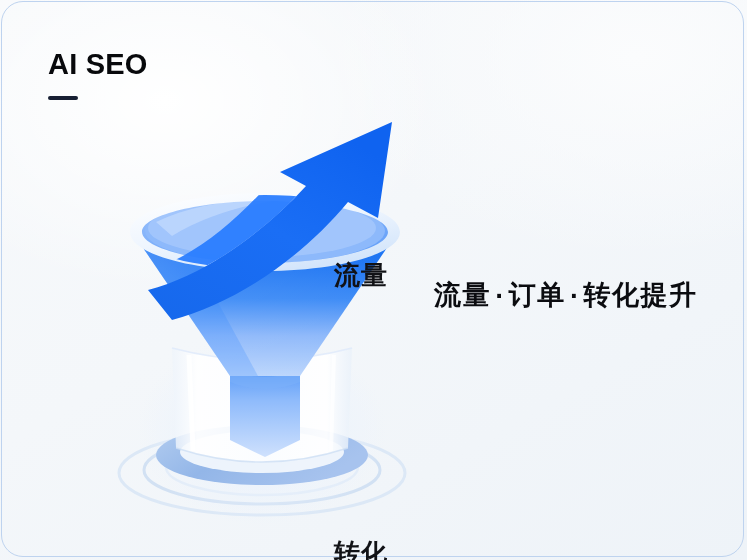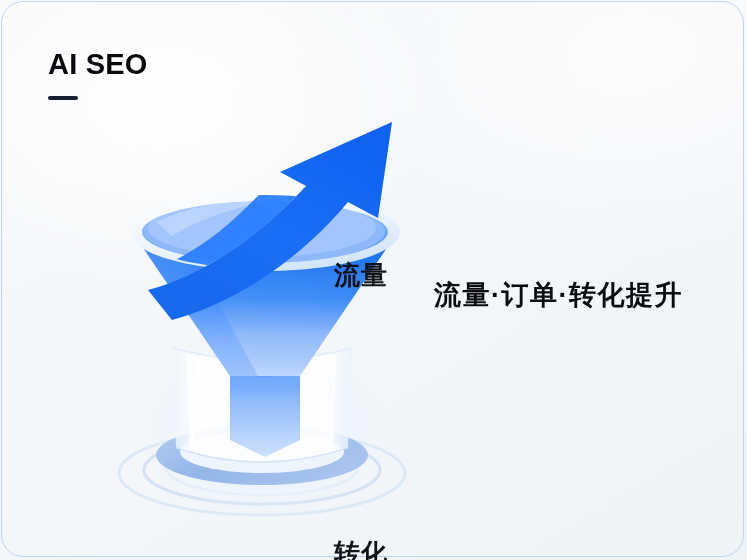--- a/index.html
+++ b/index.html
@@ -61,20 +61,21 @@
   
   #tagline {
     position: absolute;
     left: 434px;
     top: 277px;
     font-size: 27px;
     font-weight: 700;
     color: #0b0c10;
     letter-spacing: 1.5px;
     white-space: nowrap;
+    font-family: Liberation Mono, monospace;
   }
 
   
   #illustration {
     position: absolute;
     left: 110px;
     top: 100px;
     width: 310px;
     height: 420px;
     text-align: right;

